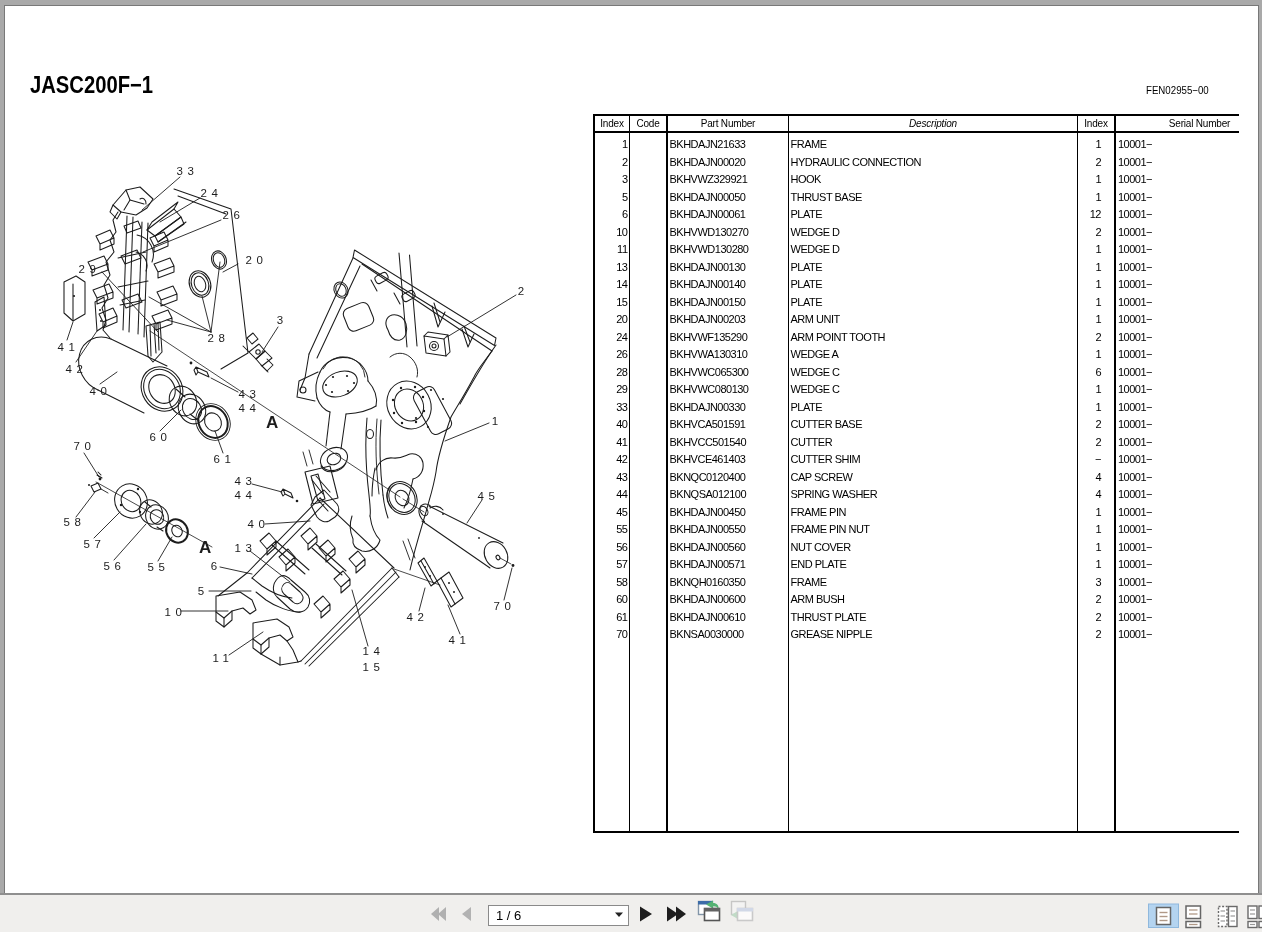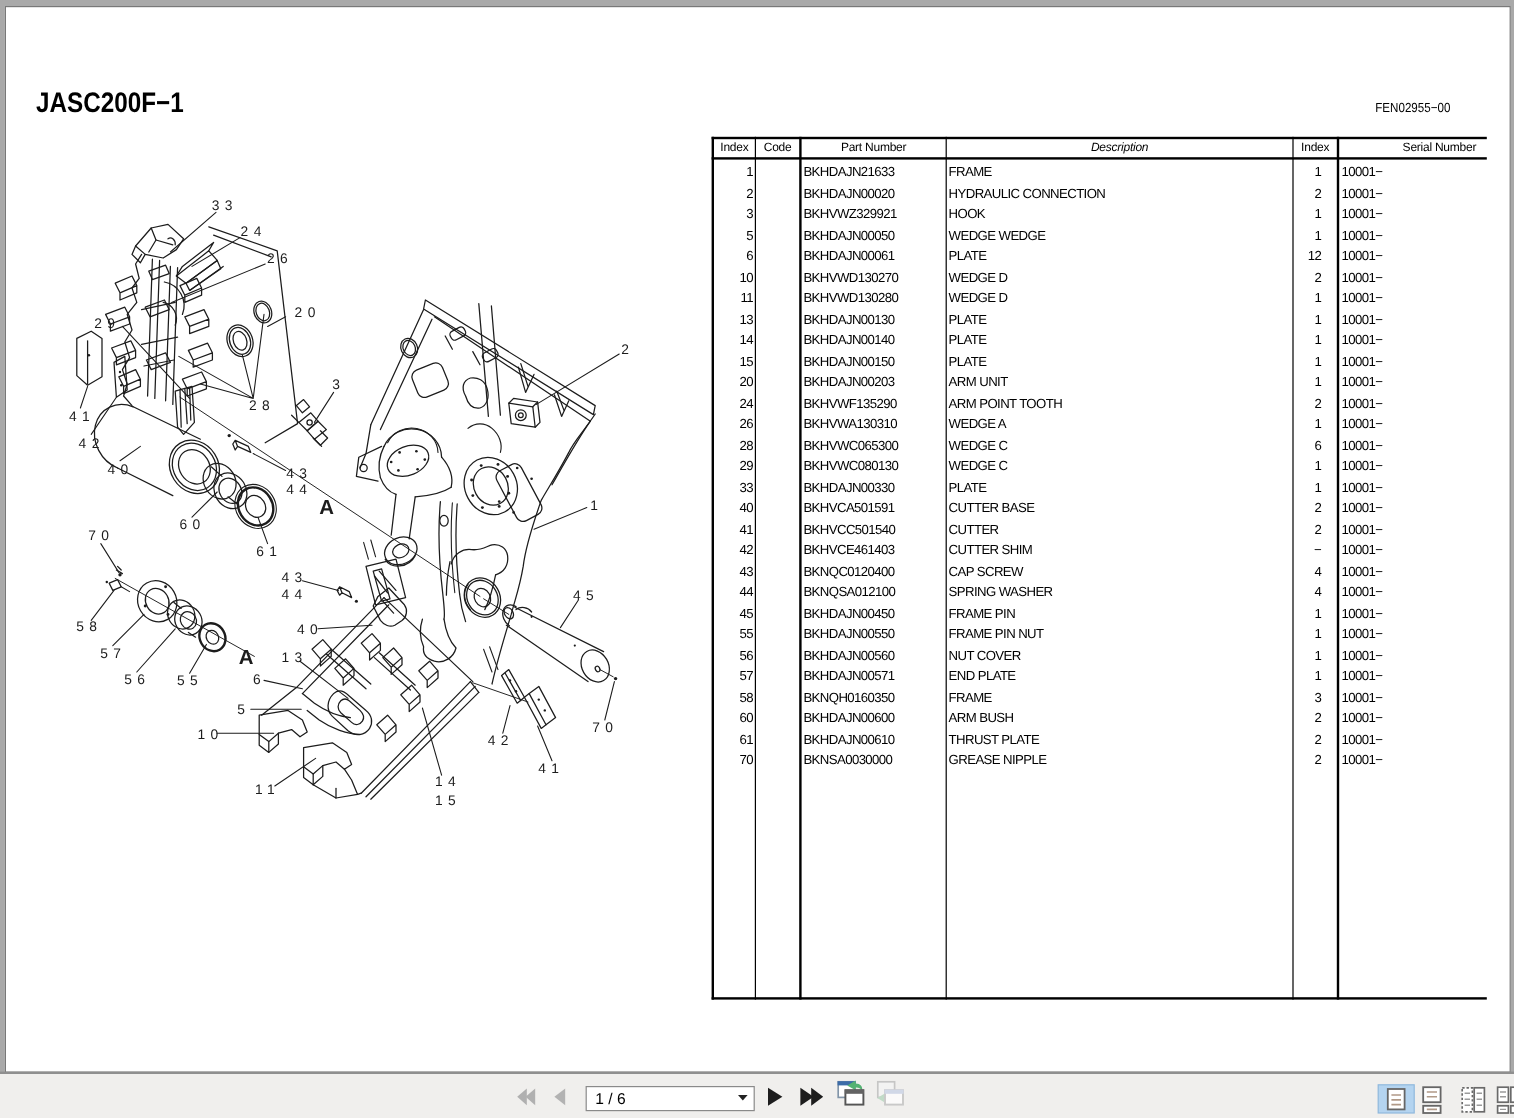--- a/index.html
+++ b/index.html
@@ -81,21 +81,21 @@
       <span class="c-idx">3</span>
       <span class="c-pn">BKHVWZ329921</span>
       <span class="c-ds">HOOK</span>
       <span class="c-q">1</span>
       <span class="c-sn">10001−</span>
     </div>
 
 <div class="trow" style="top:74.75px">
       <span class="c-idx">5</span>
       <span class="c-pn">BKHDAJN00050</span>
-      <span class="c-ds">WEDGE WEDGE</span>
+      <span class="c-ds">THRUST BASE</span>
       <span class="c-q">1</span>
       <span class="c-sn">10001−</span>
     </div>
 
 <div class="trow" style="top:92.25px">
       <span class="c-idx">6</span>
       <span class="c-pn">BKHDAJN00061</span>
       <span class="c-ds">PLATE</span>
       <span class="c-q">12</span>
       <span class="c-sn">10001−</span>

